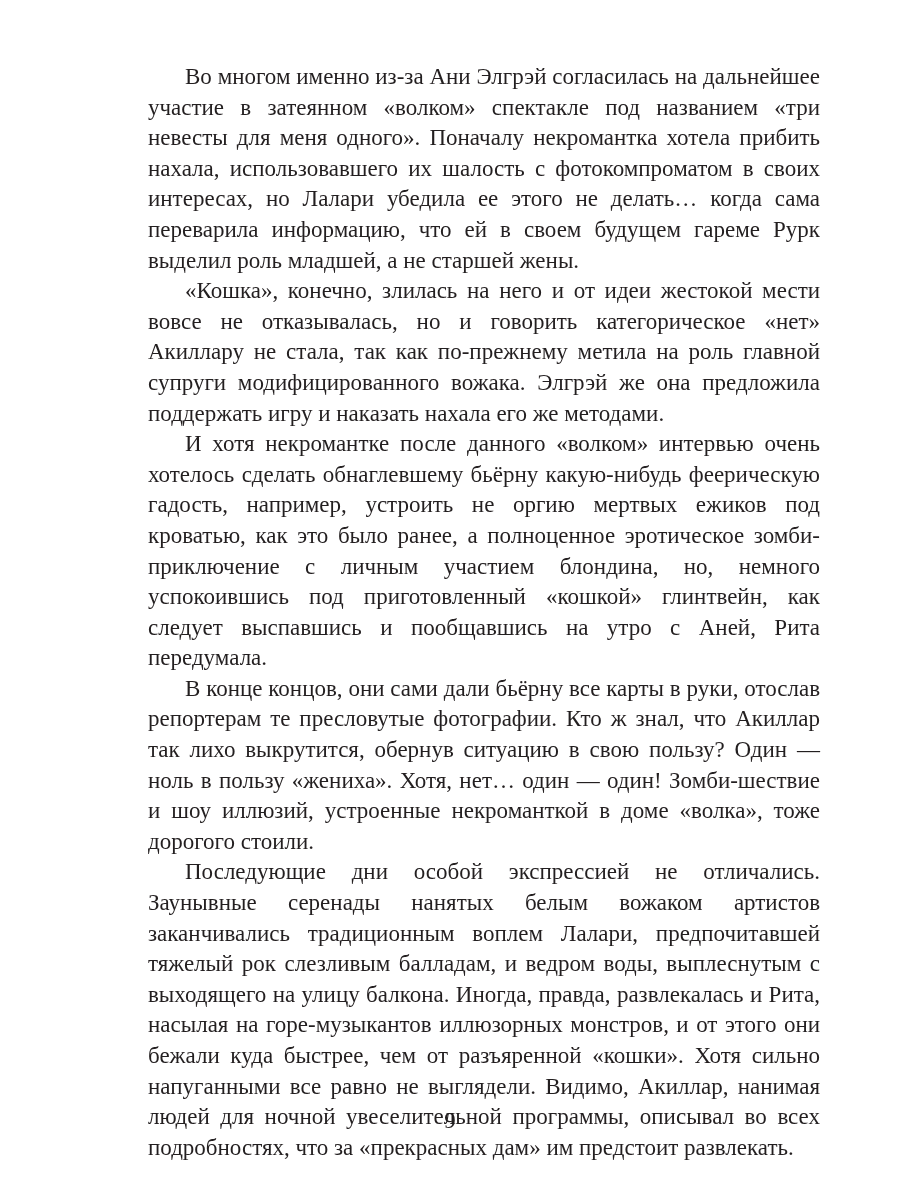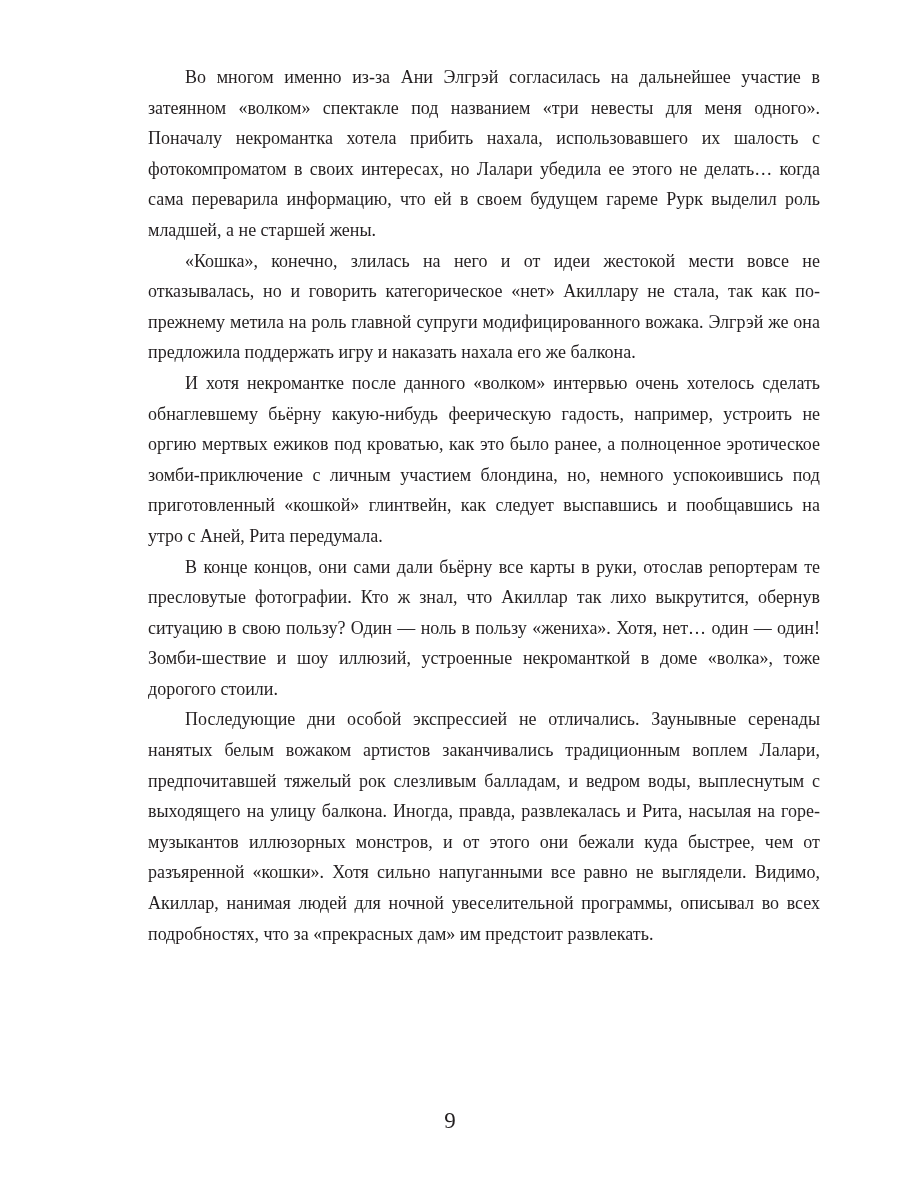--- a/index.html
+++ b/index.html
@@ -1,33 +1,33 @@
 <!DOCTYPE html>
 <html><head>
   <meta charset="utf-8">
   <style>
     html, body { margin: 0; padding: 0; background: #ffffff; }
     body { width: 900px; height: 1200px; position: relative; overflow: hidden; }
     .page {
       position: absolute; left: 148px; top: 62px; width: 672px;
       font-family: "Liberation Serif", "DejaVu Serif", serif;
-      font-size: 18px; line-height: 30.6px; color: #231f20;
+      font-size: 23px; line-height: 30.6px; color: #231f20;
       text-align: justify;
     }
     .page p { margin: 0; text-indent: 37px; hyphens: manual; }
     .folio {
       position: absolute; left: 0; width: 900px; top: 1108px;
       text-align: center;
       font-family: "Liberation Serif", "DejaVu Serif", serif;
       font-size: 23px; color: #231f20;
     }
   </style>
 </head>
 <body>
 
 <div class="page">
   <p>Во многом именно из-за Ани Элгрэй согласилась на дальнейшее участие в затеянном «волком» спектакле под названием «три невесты для меня одного». Поначалу некромантка хотела прибить нахала, использовавшего их шалость с фотокомпроматом в своих интересах, но Лалари убедила ее этого не делать… когда сама переварила информацию, что ей в своем будущем гареме Рурк выделил роль младшей, а не старшей жены.</p>
-  <p>«Кошка», конечно, злилась на него и от идеи жестокой мести вовсе не отказывалась, но и говорить категорическое «нет» Акиллару не стала, так как по-прежнему метила на роль главной супруги модифицированного вожака. Элгрэй же она предложила поддержать игру и наказать нахала его же балкона.</p>
+  <p>«Кошка», конечно, злилась на него и от идеи жестокой мести вовсе не отказывалась, но и говорить категорическое «нет» Акиллару не стала, так как по-прежнему метила на роль главной супруги модифицированного вожака. Элгрэй же она предложила поддержать игру и наказать нахала его же методами.</p>
   <p>И хотя некромантке после данного «волком» интервью очень хотелось сделать обнаглевшему бьёрну какую-нибудь феерическую гадость, например, устроить не оргию мертвых ежиков под кроватью, как это было ранее, а полноценное эротическое зомби-приключение с личным участием блондина, но, немного успокоившись под приготовленный «кошкой» глинтвейн, как следует выспавшись и пообщавшись на утро с Аней, Рита передумала.</p>
   <p>В конце концов, они сами дали бьёрну все карты в руки, отослав репортерам те пресловутые фотографии. Кто ж знал, что Акиллар так лихо выкрутится, обернув ситуацию в свою пользу? Один — ноль в пользу «жениха». Хотя, нет… один — один! Зомби-шествие и шоу иллюзий, устроенные некроманткой в доме «волка», тоже дорогого стоили.</p>
   <p>Последующие дни особой экспрессией не отличались. Заунывные серенады нанятых белым вожаком артистов заканчивались традиционным воплем Лалари, предпочитавшей тяжелый рок слезливым балладам, и ведром воды, выплеснутым с выходящего на улицу балкона. Иногда, правда, развлекалась и Рита, насылая на горе-музыкантов иллюзорных монстров, и от этого они бежали куда быстрее, чем от разъяренной «кошки». Хотя сильно напуганными все равно не выглядели. Видимо, Акиллар, нанимая людей для ночной увеселительной программы, описывал во всех подробностях, что за «прекрасных дам» им предстоит развлекать.</p>
 </div>
 <div class="folio">9</div>
 
 </body></html>

